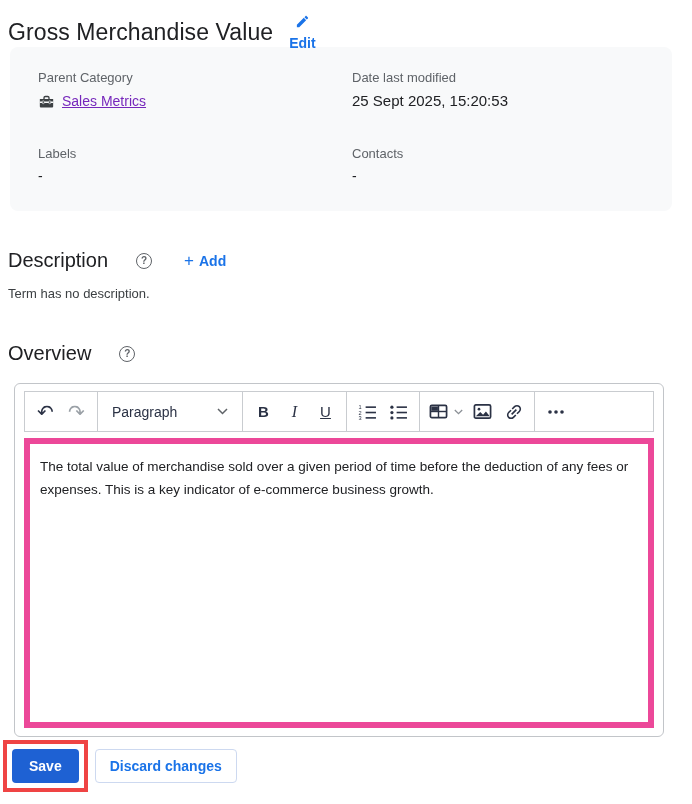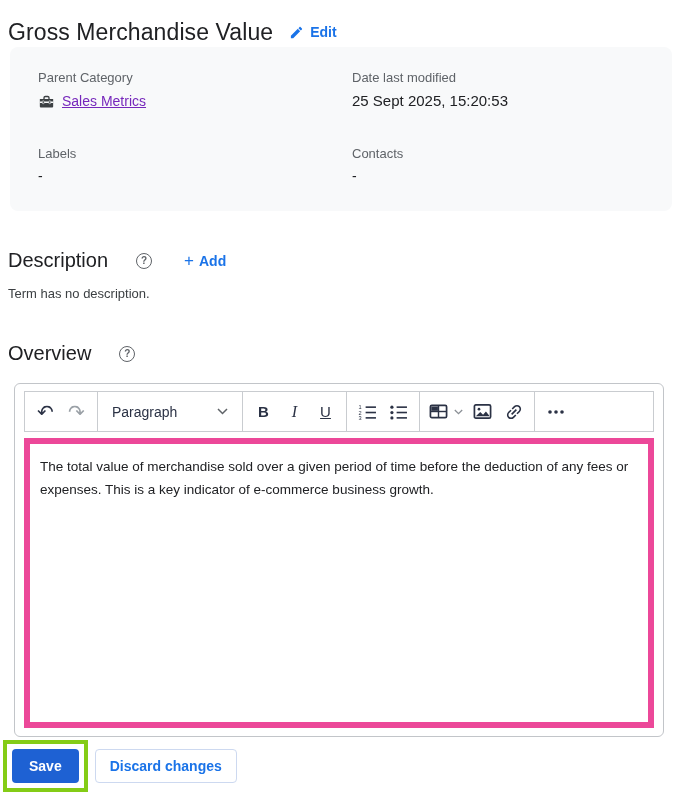--- a/index.html
+++ b/index.html
@@ -7,21 +7,21 @@
   body {
     width: 692px; height: 804px; overflow: hidden;
     font-family: "Liberation Sans", sans-serif; color: #202124;
   }
   .page { padding: 0 20px 0 8px; }
 
   
   .title-row { display: flex; align-items: center; gap: 16px; padding-top: 24px; height: 40px; }
   .page-title { font-size: 23px; font-weight: 400; color: #202124; margin: 0; letter-spacing: .1px; }
   .edit-btn { display: flex; align-items: center; gap: 6px; background: none; border: none;
-    color: #1a73e8; font-size: 14px; font-weight: 700; cursor: pointer; font-family: inherit; padding: 0; }
+    color: #1a73e8; font-size: 14px; font-weight: 700; cursor: pointer; font-family: inherit; padding: 0; flex-direction: column; }
 
   
   .details-panel { width: 662px; margin: 7px 0 0 2px; background: #f8f9fa; border-radius: 8px;
     padding: 23px 28px 25px; display: grid; grid-template-columns: 314px 1fr; row-gap: 36px; }
   .field-label { font-size: 13px; color: #5f6368; margin-bottom: 7px; }
   .field-value { font-size: 14px; color: #202124; min-height: 18px; }
   .field-value.date { font-size: 15px; }
   .pc-row { display: flex; align-items: center; gap: 7px; }
   .category-link { color: #7627bb; text-decoration: underline; font-size: 14px; font-weight: 500; cursor: pointer; }
 
@@ -50,21 +50,21 @@
   .glyph-redo { font-size: 20px; line-height: 1; color: #9aa0a6; }
   .para-btn { width: 134px; justify-content: space-between; font-size: 14px; color: #2b3245; padding: 0 9px; }
   .glyph-bold { font-size: 15px; font-weight: 700; }
   .glyph-italic { font-size: 16px; font-style: italic; font-family: "Liberation Serif", serif; }
   .glyph-underline { font-size: 15px; text-decoration: underline; }
   .editor-content { border: 6px solid #ec4899; margin-top: 6px; height: 290px; padding: 11px 10px; cursor: text; }
   .editor-content p { margin: 0; font-size: 13.5px; line-height: 1.72; color: #202124; width: 600px; }
 
   
   .actions-row { display: flex; align-items: center; margin-top: 3px; }
-  .annotation-box { border: 4px solid #84cc16; padding: 5px; margin-left: -5px; }
+  .annotation-box { border: 4px solid #ef4444; padding: 5px; margin-left: -5px; }
   .save-btn { background: #1e61d3; color: #fff; border: none; border-radius: 4px; padding: 9px 17px;
     font-size: 14px; font-weight: 700; font-family: inherit; line-height: 16px; cursor: pointer; }
   .discard-btn { background: #fff; color: #1a73e8; border: 1px solid #cdd9f0; border-radius: 4px;
     padding: 8px 14px; font-size: 14px; font-weight: 700; font-family: inherit; line-height: 16px;
     cursor: pointer; margin-left: 7px; }
 
   svg { display: block; }
 </style>
 </head>
 <body>

